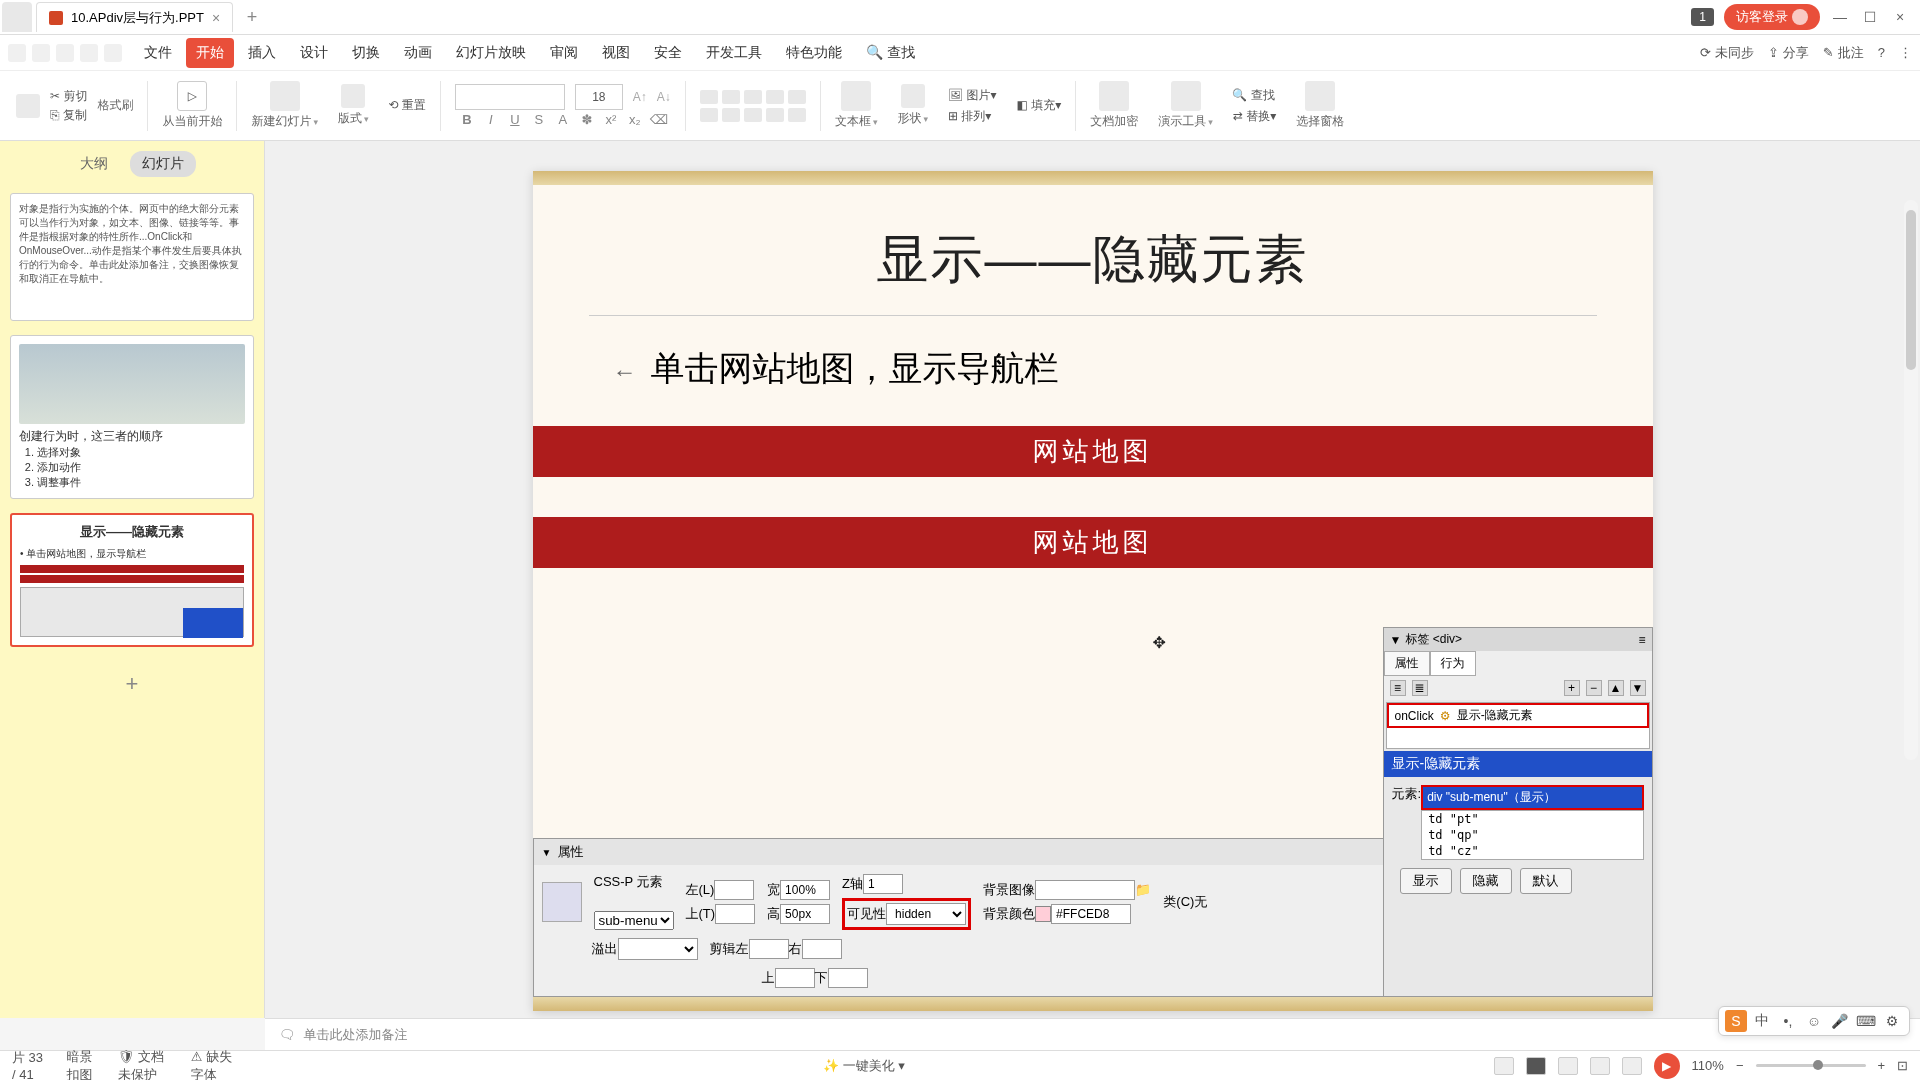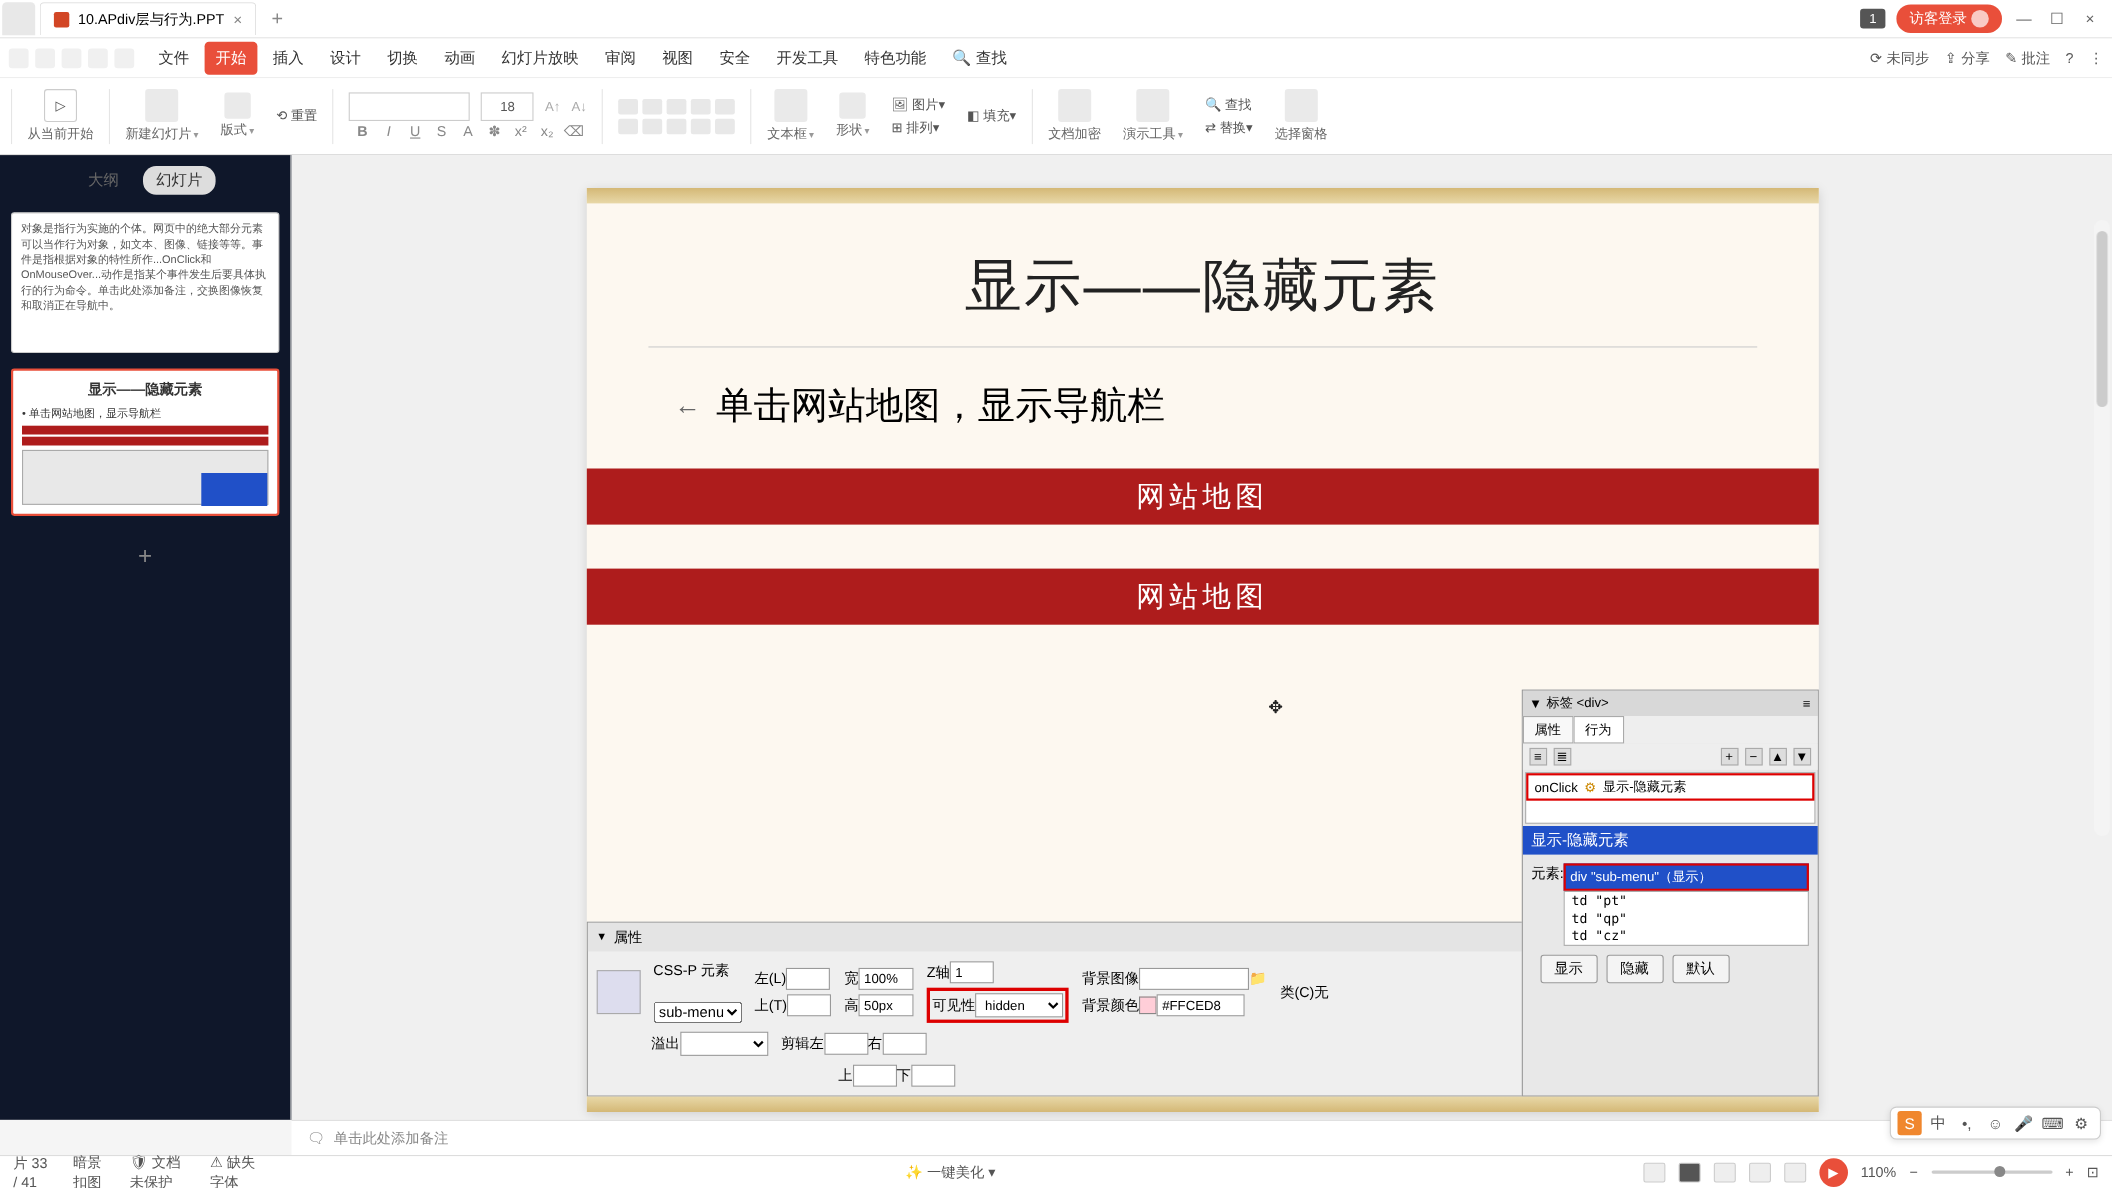--- a/index.html
+++ b/index.html
@@ -39,21 +39,21 @@
 .size-box { width: 48px; height: 26px; border: 1px solid #ccc; background: #fff; text-align: center; line-height: 24px; }
 .fmt-btns { display: flex; gap: 6px; font-size: 13px; }
 .fmt-btns span { width: 18px; text-align: center; color: #888; }
 .align-grid { display: grid; grid-template-columns: repeat(5, 18px); gap: 4px; }
 .align-grid .ab { width: 18px; height: 14px; background: #e8e8e8; border-radius: 2px; }
 .rlabel { font-size: 12px; color: #666; }
 .rlabel .dd { font-size: 9px; color: #999; margin-left: 2px; }
 
 
 .main { display: flex; height: calc(100% - 35px - 36px - 70px - 32px - 30px); background: #f0f0f0; }
-.sidebar { width: 265px; background: #0f172a; border-right: 1px solid #ddd; display: flex; flex-direction: column; }
+.sidebar { width: 265px; background: #fef9c3; border-right: 1px solid #ddd; display: flex; flex-direction: column; }
 .side-tabs { display: flex; align-items: center; justify-content: center; gap: 10px; padding: 10px 0; font-size: 14px; }
 .side-tabs .st { padding: 4px 12px; color: #666; }
 .side-tabs .st.active { background: #ddd; border-radius: 12px; color: #333; }
 .thumbs { flex: 1; overflow-y: auto; padding: 6px 10px; }
 .thumb { background: #fff; border: 1px solid #ccc; border-radius: 3px; margin-bottom: 14px; padding: 8px; font-size: 11px; color: #333; }
 .thumb.active { border: 2px solid #e94f3a; }
 .thumb .tcontent { height: 110px; overflow: hidden; font-size: 10px; line-height: 1.4; color: #555; }
 .thumb .ttitle { font-weight: bold; text-align: center; margin-bottom: 4px; font-size: 13px; }
 .thumb ul { list-style: disc; padding-left: 16px; }
 .thumb ol { padding-left: 18px; }
@@ -181,20 +181,30 @@
   <div class="menubar-right">
     <span class="ritem">⟳ <span>未同步</span></span>
     <span class="ritem">⇪ <span>分享</span></span>
     <span class="ritem">✎ <span>批注</span></span>
     <span class="ritem">?</span>
     <span class="ritem">⋮</span>
   </div>
 </div>
 
 <div class="ribbon">
+  <div class="rg">
+    <div class="rg-row">
+      <span class="ricon"></span>
+      <div style="display:flex;flex-direction:column;gap:2px;font-size:12px">
+        <span>✂ <span>剪切</span></span>
+        <span>⎘ <span>复制</span></span>
+      </div>
+      <span class="rlabel">格式刷</span>
+    </div>
+  </div>
   <div class="rg-sep"></div>
   <div class="rg">
     <span class="ricon lg" style="background:#fff;border:1px solid #ccc;display:flex;align-items:center;justify-content:center">▷</span>
     <span class="rlabel">从当前开始</span>
   </div>
   <div class="rg-sep"></div>
   <div class="rg">
     <span class="ricon lg"></span>
     <span class="rlabel"><span>新建幻灯片</span><span class="dd">▾</span></span>
   </div>
@@ -281,20 +291,29 @@
 
 <div class="main">
   <div class="sidebar">
     <div class="side-tabs">
       <span class="st">大纲</span>
       <span class="st active">幻灯片</span>
     </div>
     <div class="thumbs">
       <div class="thumb">
         <div class="tcontent">对象是指行为实施的个体。网页中的绝大部分元素可以当作行为对象，如文本、图像、链接等等。事件是指根据对象的特性所作...OnClick和OnMouseOver...动作是指某个事件发生后要具体执行的行为命令。单击此处添加备注，交换图像恢复和取消正在导航中。</div>
+      </div>
+      <div class="thumb">
+        <div class="thumb-img"></div>
+        <div style="font-size:12px">创建行为时，这三者的顺序</div>
+        <ol style="font-size:11px">
+          <li>选择对象</li>
+          <li>添加动作</li>
+          <li>调整事件</li>
+        </ol>
       </div>
       <div class="thumb active">
         <div class="ttitle">显示——隐藏元素</div>
         <div style="font-size:10px;padding:2px 0">• <span>单击网站地图，显示导航栏</span></div>
         <div class="thumb4-bars"></div>
         <div class="thumb4-bars"></div>
         <div class="thumb4-props">
           <div class="thumb4-blue"></div>
         </div>
       </div>

